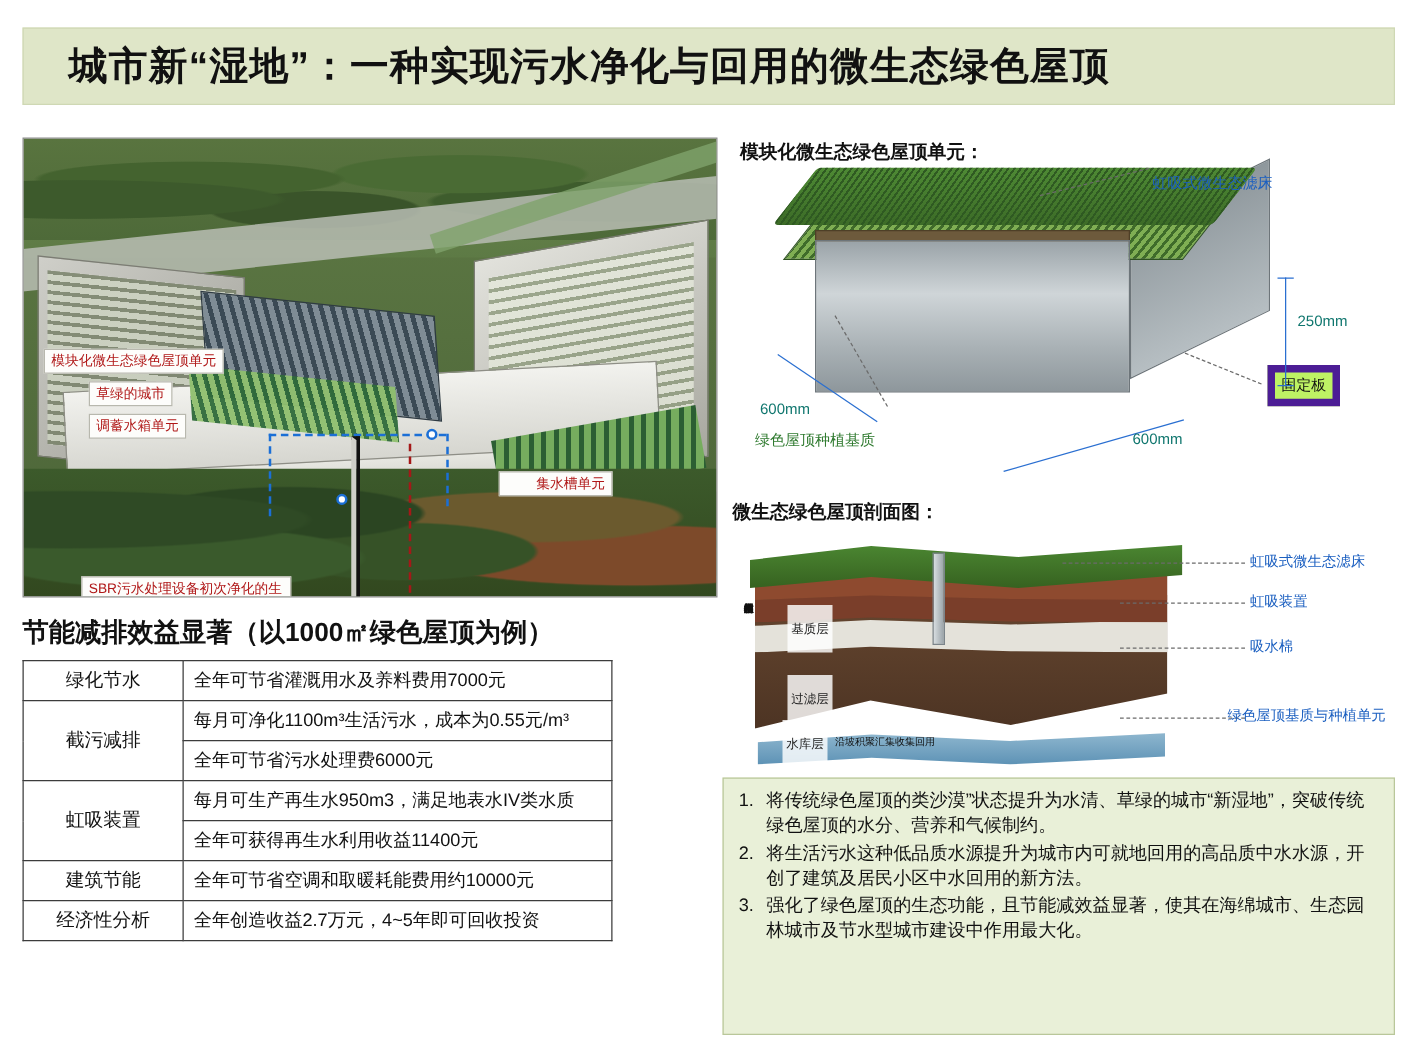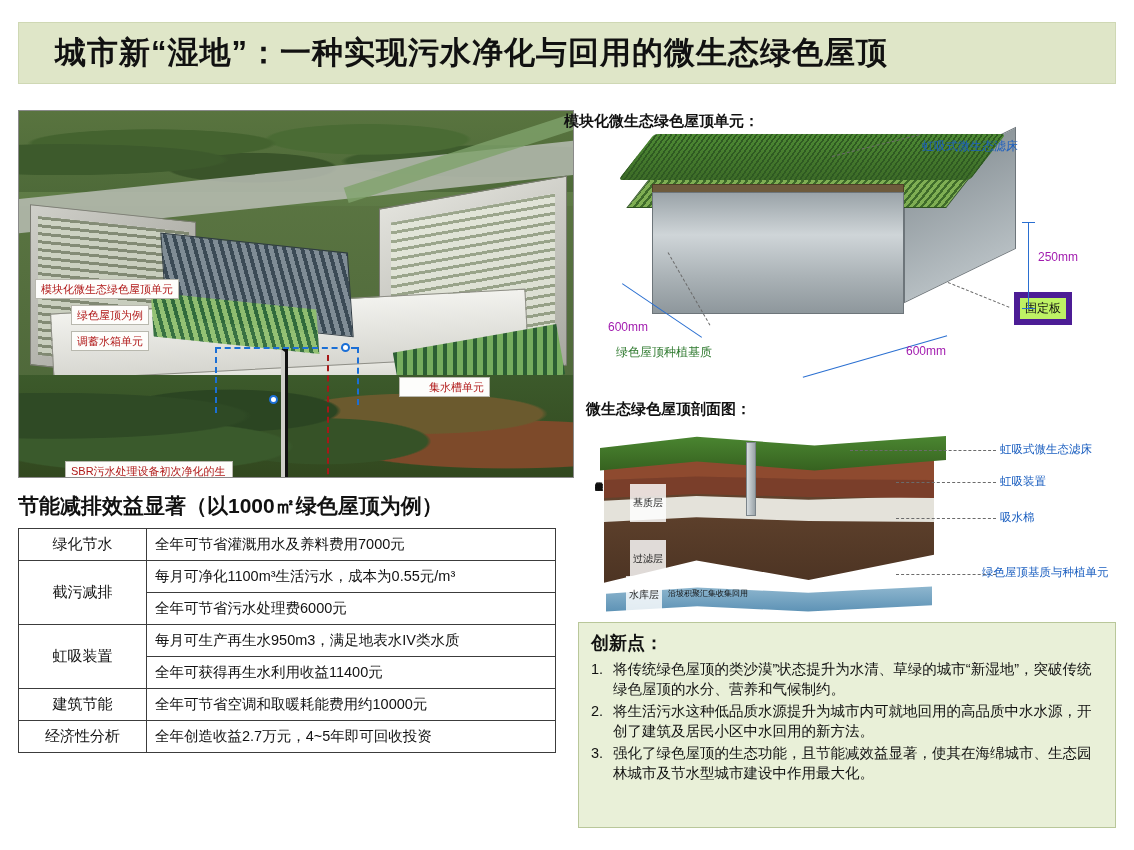--- a/index.html
+++ b/index.html
@@ -157,21 +157,21 @@
     left: 18px; top: 492px;
     font-size: 21px;
     font-weight: bold;
     white-space: nowrap;
   }
 
   
   table.benefit {
     position: absolute;
     left: 18px; top: 528px;
-    width: 538px;
+    width: 472px;
     border-collapse: collapse;
     font-size: 14.5px;
   }
   table.benefit td {
     border: 1px solid #3c3c3c;
     padding: 6px 8px;
     vertical-align: middle;
   }
   table.benefit td.k {
     width: 128px;
@@ -231,21 +231,21 @@
     width: 252px; height: 12px;
     background: #6d5a3c;
     border: 1px solid #4e3f27;
   }
   .dimline {
     position: absolute;
     background: #2a6fd1;
   }
   .dimtext {
     position: absolute;
-    color: #a21caf;
+    color: #0f766e;
     font-size: 12px;
   }
   .callout-box {
     position: absolute;
     border: 6px solid #4c1d95;
     background: #bef264;
     font-size: 12px;
     padding: 2px 5px;
     white-space: nowrap;
   }
@@ -363,21 +363,21 @@
   <div class="flow" style="left:338px; top:236px; height:58px; border-left-width:2px; border-top:none; border-right:none; border-bottom:none;"></div>
   <div class="flow" style="left:308px; top:244px; height:150px; border-left-width:2px; border-color:#a51818; border-top:none; border-right:none; border-bottom:none;"></div>
 
   <div class="flow" style="left:262px; top:238px; height:142px; border-left:4px solid #cfcfc9; border-top:none; border-right:none; border-bottom:none; border-style:solid;"></div>
 
   <div class="pdot" style="left:322px; top:232px;"></div>
   <div class="pdot" style="left:250px; top:284px;"></div>
 
   <div class="photo-labels">
     <div class="plabel" style="left:16px; top:168px;">模块化微生态绿色屋顶单元</div>
-    <div class="plabel" style="left:52px; top:194px;">绿色屋顶为例</div>
+    <div class="plabel" style="left:52px; top:194px;">草绿的城市</div>
     <div class="plabel" style="left:52px; top:220px;">调蓄水箱单元</div>
     <div class="plabel" style="left:380px; top:266px;padding-left:29px;">集水槽单元</div>
     <div class="plabel two" style="left:46px; top:350px;">SBR污水处理设备初次净化的生活污水进入调蓄水箱</div>
 
   </div>
 </div>
 
 <div class="benefit-heading">节能减排效益显著（以1000㎡绿色屋顶为例）</div>
 
 <table class="benefit">
@@ -404,34 +404,34 @@
       <td class="k">建筑节能</td>
       <td class="v">全年可节省空调和取暖耗能费用约10000元</td>
     </tr>
     <tr>
       <td class="k">经济性分析</td>
       <td class="v">全年创造收益2.7万元，4~5年即可回收投资</td>
     </tr>
   </tbody>
 </table>
 
-<div class="r-label" style="left:564px; top:112px;">模块化微生态绿色屋顶单元：</div>
+<div class="r-label" style="left:592px; top:112px;">模块化微生态绿色屋顶单元：</div>
 
 <div class="module-art">
   <div class="box-side"></div>
   <div class="box-top"></div>
   <div class="box-grass"></div>
   <div class="box-soil-front"></div>
   <div class="box-front"></div>
 
   <div class="leader" style="left:236px; top:24px; width:90px; transform: rotate(-14deg);"></div>
   <div class="callout-txt" style="left:326px; top:6px; color:#1b5fc0;">虹吸式微生态滤床</div>
 
   <div class="leader" style="left:72px; top:120px; width:84px; transform: rotate(60deg);"></div>
-  <div class="callout-txt green" style="left:20px; top:212px;">绿色屋顶种植基质</div>
+  <div class="callout-txt green" style="left:8px; top:212px;">绿色屋顶种植基质</div>
 
   <div class="leader" style="left:352px; top:150px; width:66px; transform: rotate(22deg);"></div>
   <div class="callout-box" style="left:418px; top:160px;">固定板</div>
 
   <div class="dimline" style="left:432px; top:90px; width:1px; height:86px;"></div>
   <div class="dimline" style="left:426px; top:90px; width:13px; height:1px;"></div>
   <div class="dimline" style="left:426px; top:176px; width:13px; height:1px;"></div>
   <div class="dimtext" style="left:442px; top:118px;">250mm</div>
 
   <div class="dimline" style="left:18px; top:178px; width:96px; height:1px; transform: rotate(34deg);"></div>
@@ -465,21 +465,20 @@
   <div class="seclabel blue" style="left:404px; top:50px;">虹吸装置</div>
 
   <div class="leader" style="left:300px; top:94px; width:100px;"></div>
   <div class="seclabel blue" style="left:404px; top:86px;">吸水棉</div>
 
   <div class="leader" style="left:300px; top:150px; width:100px;"></div>
   <div class="seclabel blue" style="left:386px; top:141px;">绿色屋顶基质与种植单元</div>
 </div>
 
 <div class="innov">
-  <h3>创新点：</h3>
   <ol>
     <li>
       <span class="num">1.</span>
       <span class="txt">将传统绿色屋顶的类沙漠”状态提升为水清、草绿的城市“新湿地”，突破传统绿色屋顶的水分、营养和气候制约。</span>
     </li>
     <li>
       <span class="num">2.</span>
       <span class="txt">将生活污水这种低品质水源提升为城市内可就地回用的高品质中水水源，开创了建筑及居民小区中水回用的新方法。</span>
     </li>
     <li>

